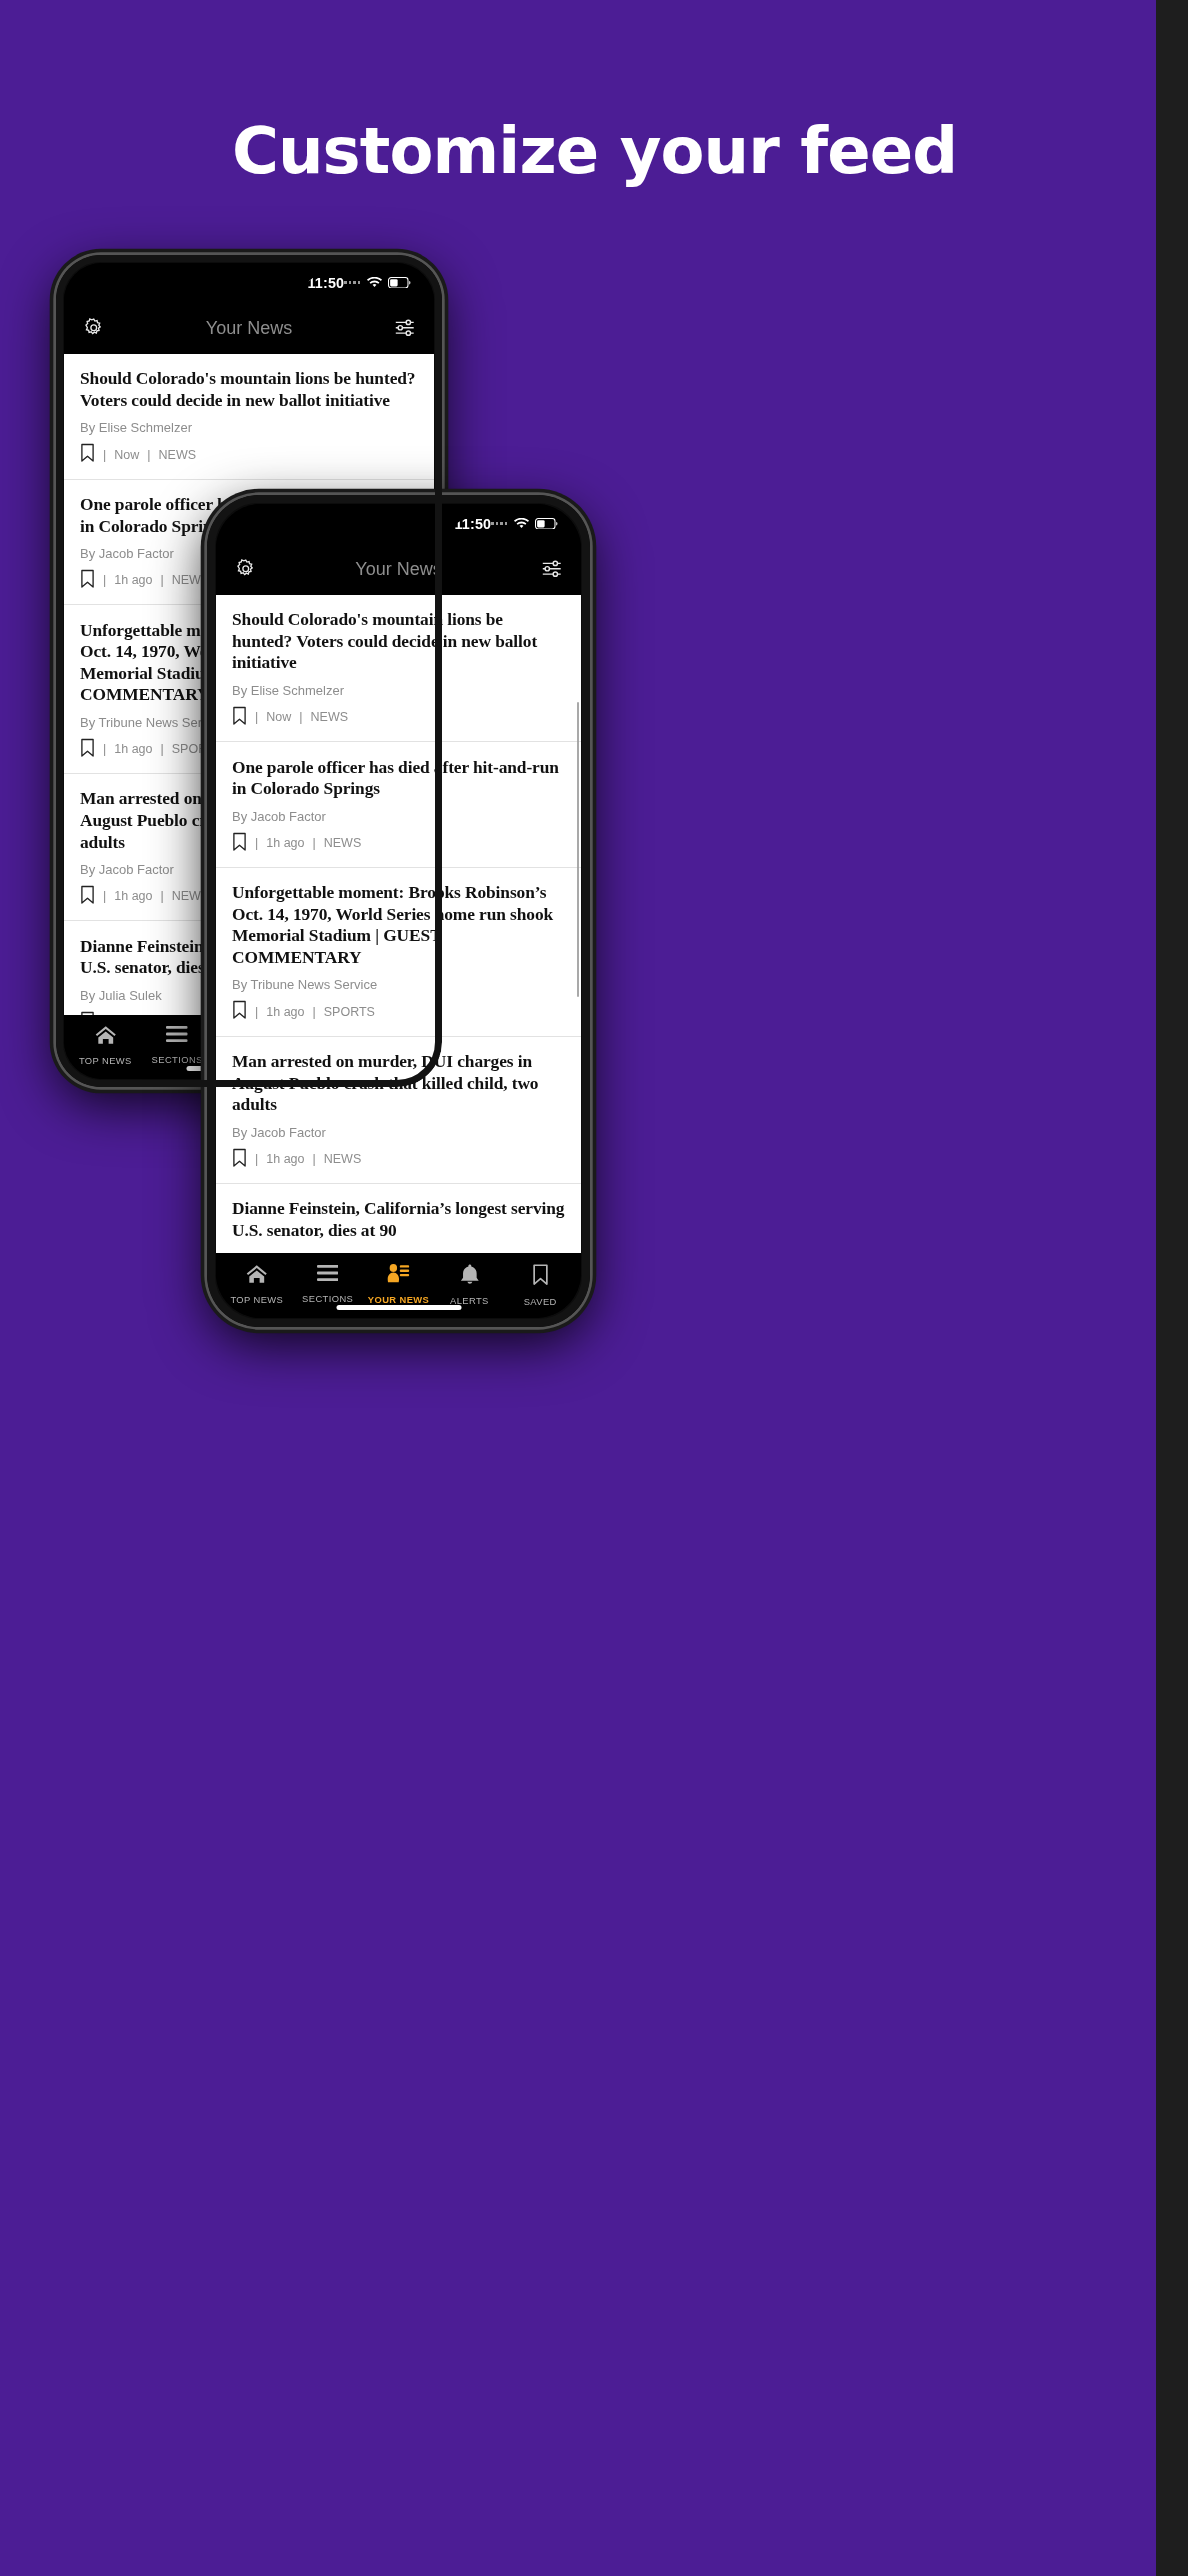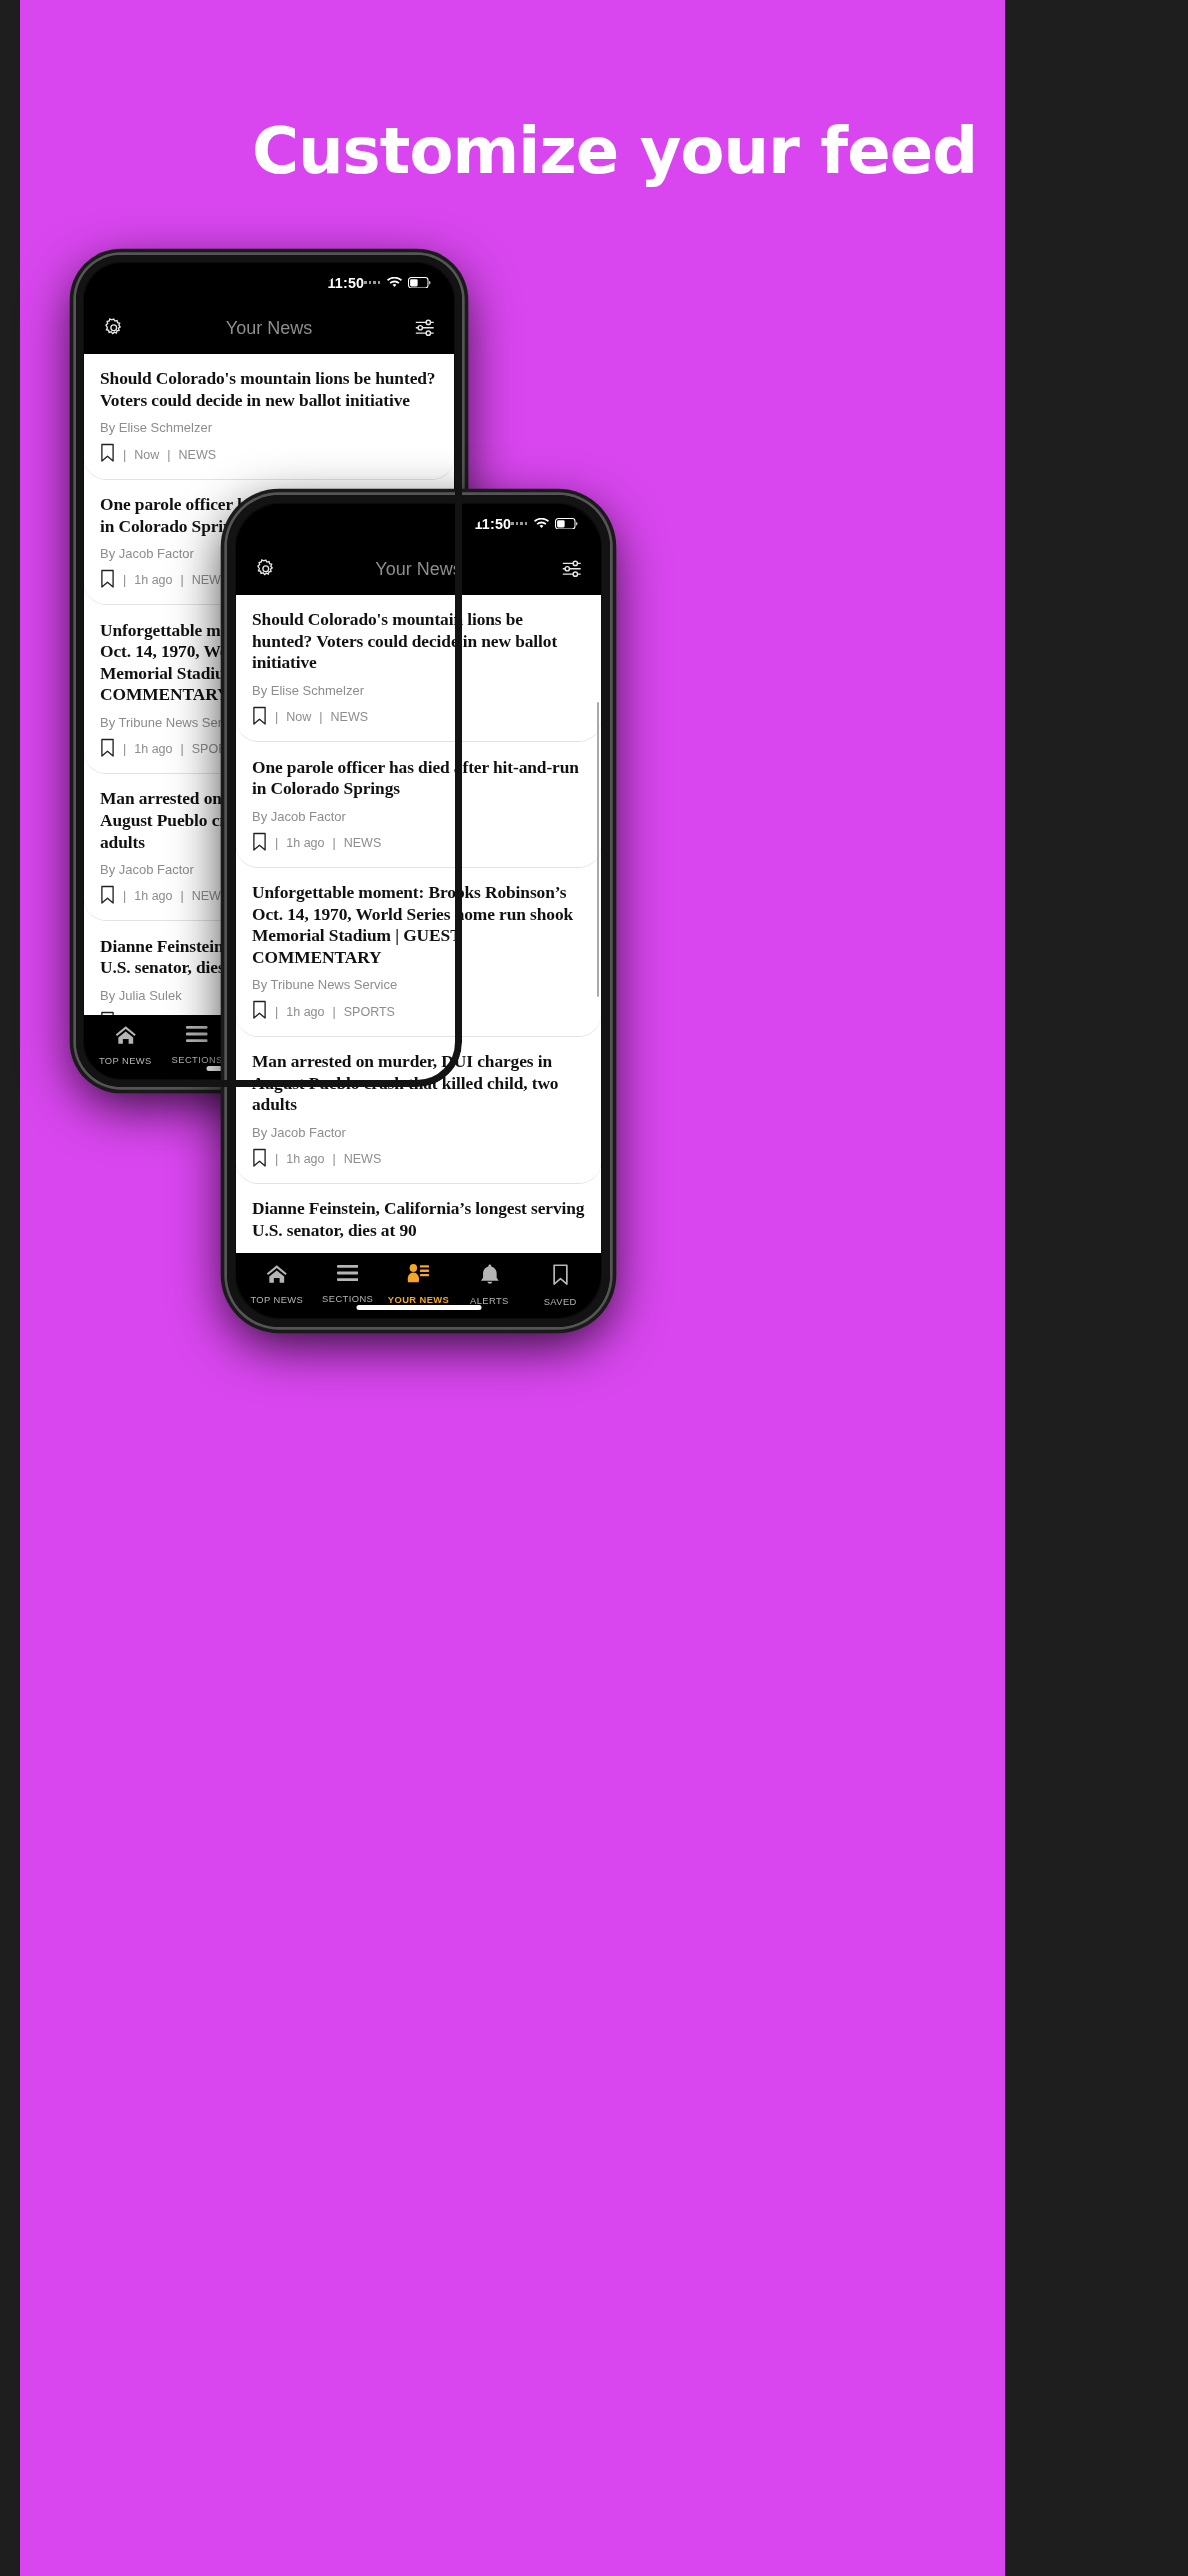--- a/index.html
+++ b/index.html
@@ -2,21 +2,21 @@
 <html style="font-size:14.3px"><head>
 <meta charset="utf-8">
 <style>
   * { margin:0; padding:0; box-sizing:border-box; }
   html, body {
     width:1189px; height:2576px;
     background:#1e1e1e;
     font-family:"Liberation Sans", sans-serif;
     overflow:hidden;
   }
-  #stage { position:relative; width:985px; height:2576px; background:#d946ef;margin-left:20px; }
+  #stage { position:relative; width:1156px; height:2576px; background:#4c1d95; }
 
   
   .hero-title{
     position:absolute; top:114px; left:0; width:1189px;
     text-align:center;
     color:#ffffff;
     font-size:64px;
     font-weight:bold;
     letter-spacing:-0.9px;
     font-family:"DejaVu Sans", sans-serif;
@@ -86,21 +86,20 @@
   }
   .appheader .hdr-inner{ position:relative; width:100%; display:flex; align-items:center; justify-content:space-between;}
   .icon-btn{ width:27px; height:27px; display:flex; align-items:center; justify-content:center; z-index:2;}
 
   
   .feed{ background:#fff; position:relative; overflow:hidden; }
   .article{
     padding:14.3px 16px 12.5px 16px;
     border-bottom:0.9px solid #e2e2e2;
     background:#fff;
-    border-radius:22px;
   }
   .art-title{
     font-family:"Liberation Serif", serif;
     font-weight:bold;
     color:#111;
     font-size:17.4px;
     line-height:1.24;
     letter-spacing:-0.1px;
   }
   .art-by{

